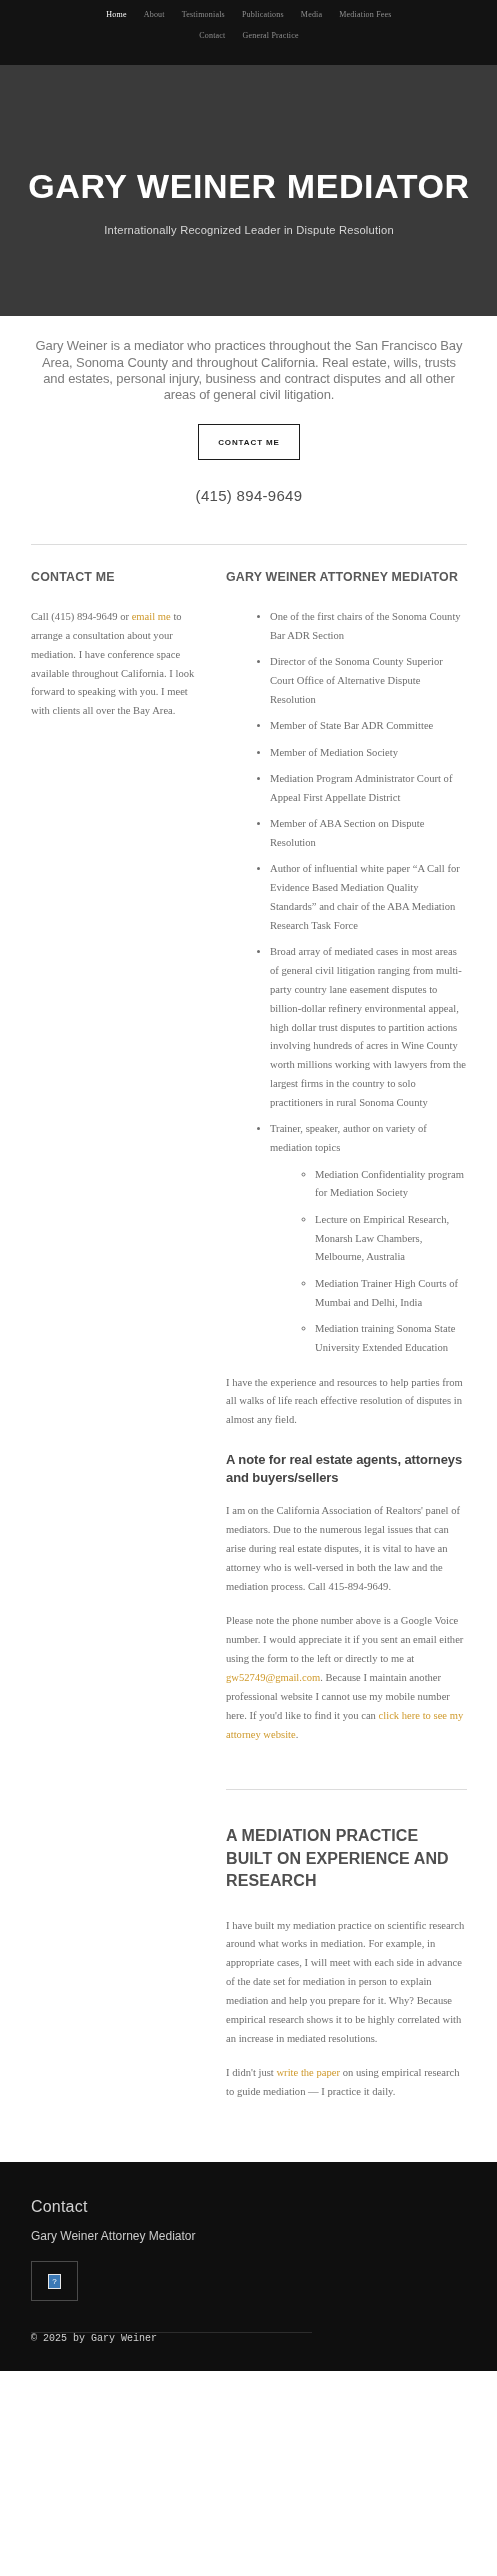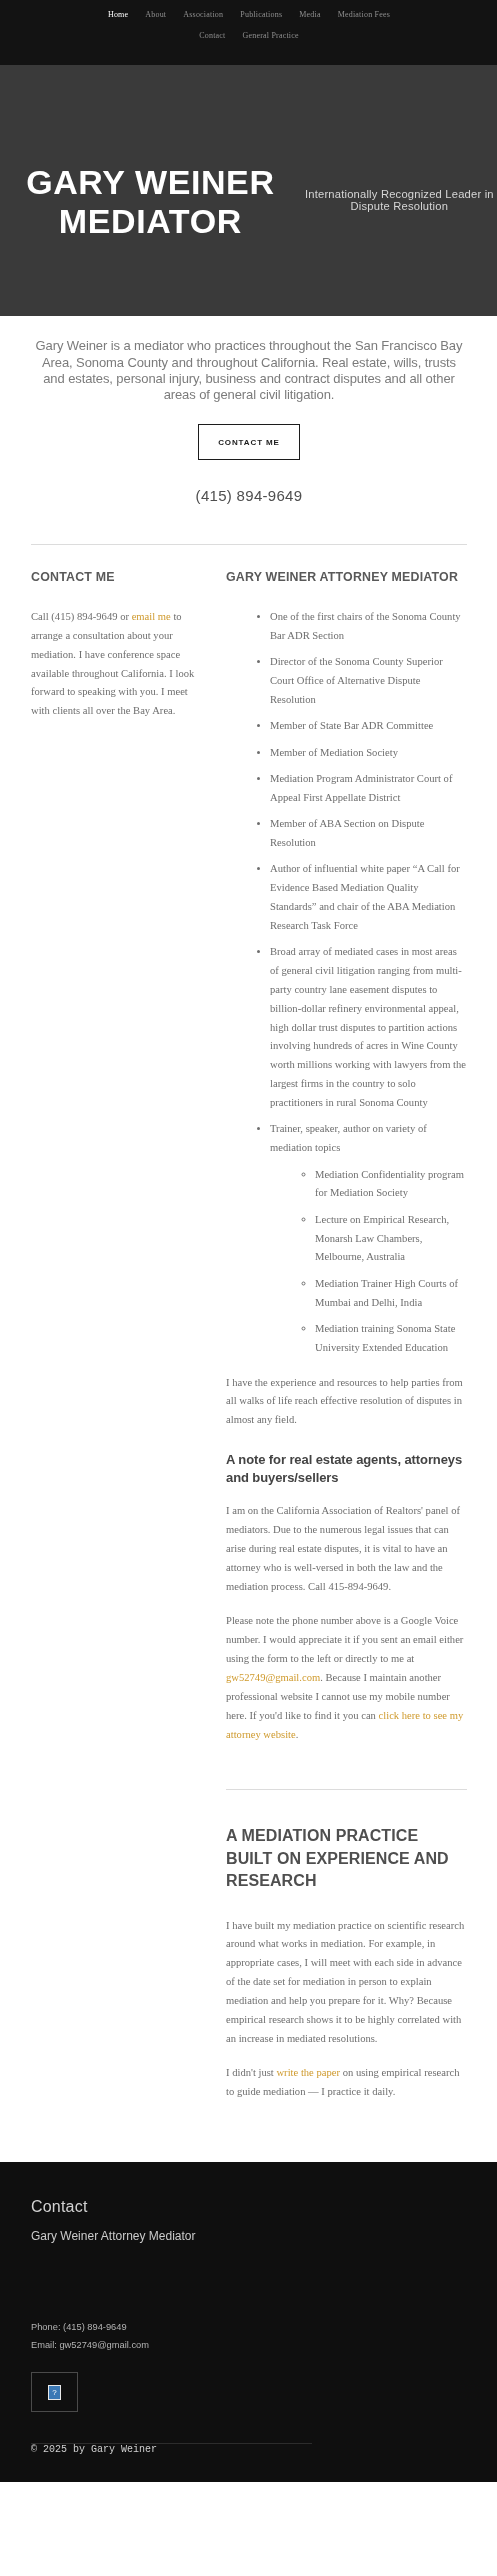--- a/index.html
+++ b/index.html
@@ -30,20 +30,21 @@
     letter-spacing: 0.2px;
     cursor: pointer;
   }
   .nav-link.active { color: #ffffff; }
 
   
   .hero {
     background: #3a3a3a;
     height: 251px;
     display: flex;
+    flex-direction: column;
     align-items: center;
     justify-content: center;
     text-align: center;
   }
   .hero-title {
     font-family: "Liberation Sans", sans-serif;
     font-size: 34px;
     font-weight: 700;
     color: #ffffff;
     letter-spacing: 0.6px;
@@ -221,21 +222,21 @@
     color: #cfcfcf;
   }
 </style>
 </head>
 <body>
 
 <nav class="topnav">
   <div class="nav-row">
     <a class="nav-link active">Home</a>
     <a class="nav-link">About</a>
-    <a class="nav-link">Association</a>
+    <a class="nav-link">Testimonials</a>
     <a class="nav-link">Publications</a>
     <a class="nav-link">Media</a>
     <a class="nav-link">Mediation Fees</a>
   </div>
   <div class="nav-row">
     <a class="nav-link">Contact</a>
     <a class="nav-link">General Practice</a>
   </div>
 </nav>
 
@@ -308,24 +309,20 @@
     </div>
   </div>
 
   <div class="main-bottom-pad"></div>
 </main>
 
 <footer class="footer">
   <div class="footer-heading">Contact</div>
   <div class="footer-name">Gary Weiner Attorney Mediator</div>
 
-  <div class="footer-contact">
-    <div>Phone: (415) 894-9649</div>
-    <div>Email: gw52749@gmail.com</div>
-  </div>
 
   <div class="img-placeholder">
     <div class="broken-img">?</div>
   </div>
 
   <hr class="footer-divider">
 
   <div class="copyright">© 2025 by Gary Weiner</div>
 
 </footer>

